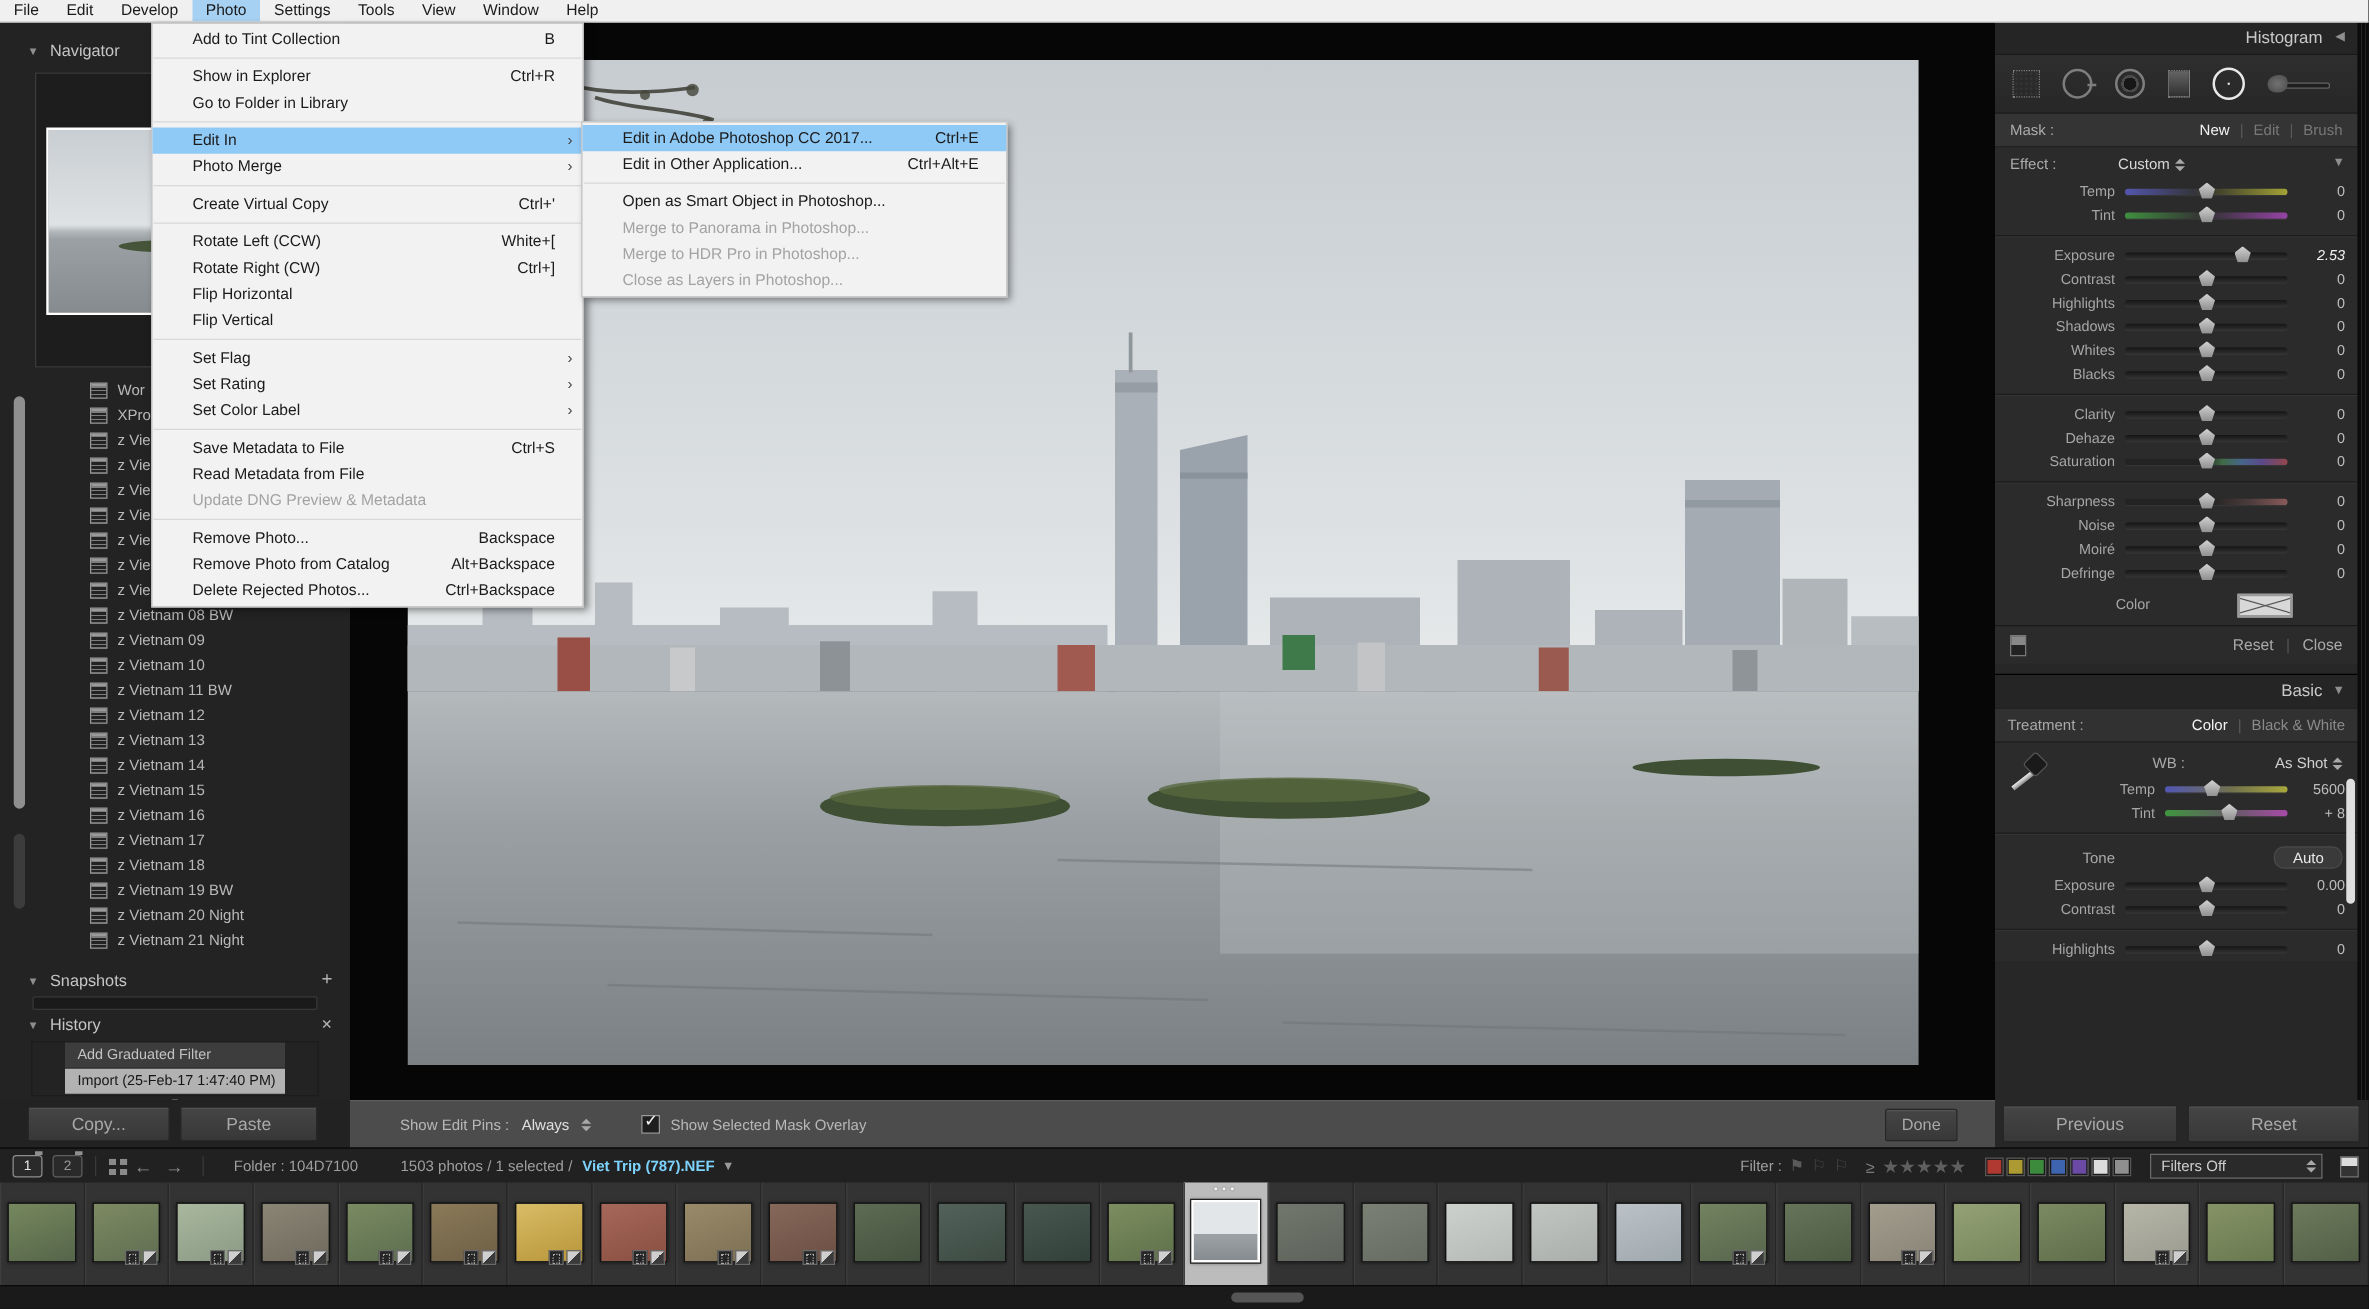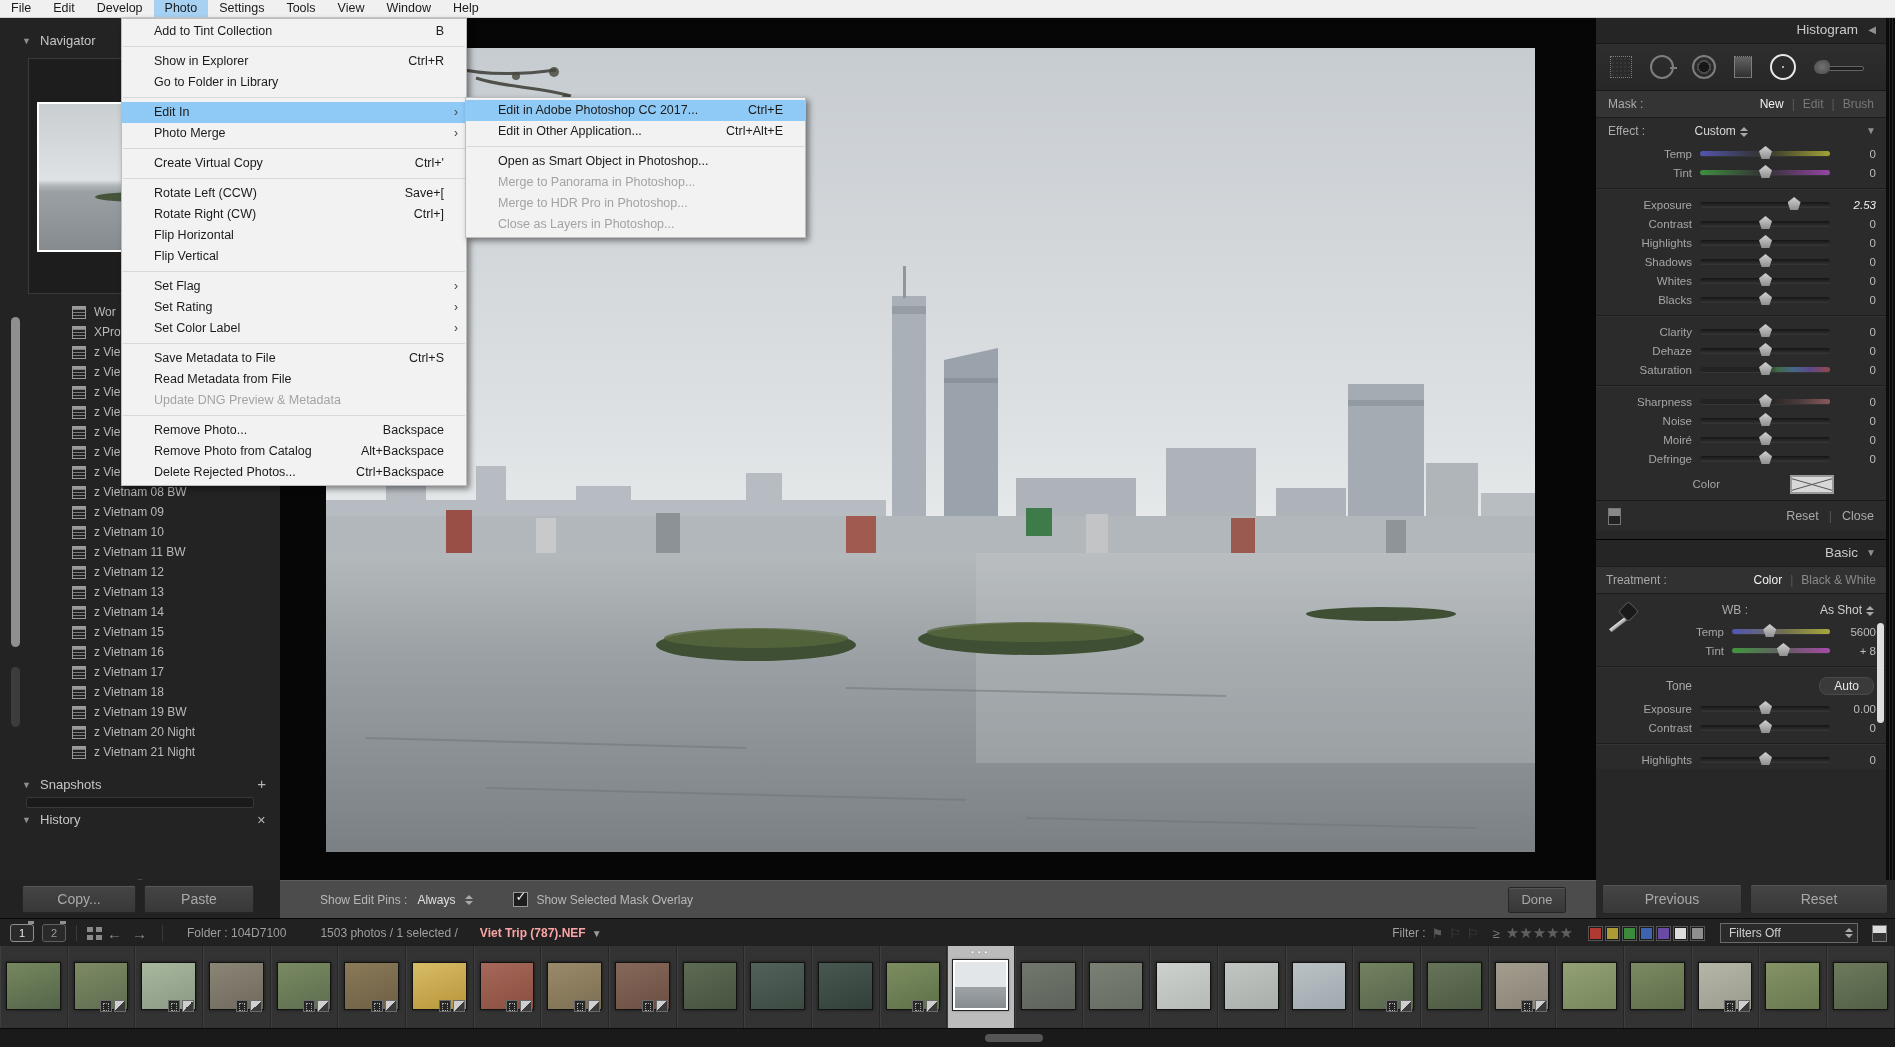--- a/index.html
+++ b/index.html
@@ -136,21 +136,21 @@
   .mon-btn.dim{border-color:#5f5f5f;color:#9a9a9a;}
   .mon-btn .fold{position:absolute;right:-1px;top:-4px;width:6px;height:3px;background:#8f8f8f;}
   .fs-sep{width:1px;height:16px;background:#3a3a3a;margin:0 10px;}
   .grid-ico{width:15px;height:13px;background:
     linear-gradient(90deg,#8a8a8a 0 6px,transparent 6px 9px,#8a8a8a 9px 15px);
     -webkit-mask:linear-gradient(180deg,#000 0 5px,transparent 5px 8px,#000 8px 13px);
             mask:linear-gradient(180deg,#000 0 5px,transparent 5px 8px,#000 8px 13px);}
   .fs-arrow{color:#8f8f8f;font-size:15px;margin:0 5px;font-weight:bold;}
   #fs-folder{margin-left:14px;}
   #fs-status{margin-left:34px;}
-  #fs-filename{color:#fca5a5;font-weight:bold;margin-left:22px;}
+  #fs-filename{color:#7dd3fc;font-weight:bold;margin-left:8px;}
   #fs-caret{color:#9a9a9a;margin-left:6px;font-size:10px;}
   #fs-filter{position:absolute;right:8px;display:flex;align-items:center;gap:6px;}
   .flag-ico{color:#5a5a5a;font-size:13px;}
   .gte{color:#7a7a7a;font-size:13px;margin-left:8px;}
   .star{color:#5f5f5f;font-size:15px;}
   .chip{width:11px;height:11px;border:1px solid #1a1a1a;outline:1px solid #555;}
   #filters-off{width:128px;height:18px;border:1px solid #6a6a6a;background:#2a2a2a;color:#cfcfcf;font-size:12px;line-height:18px;padding-left:8px;position:relative;margin-left:10px;}
   #filters-off .ud{position:absolute;right:4px;top:4px;}
   .mini-switch{width:13px;height:15px;border:1px solid #777;background:linear-gradient(#ddd 0 7px,#333 7px);margin-left:8px;}
   .ud{display:inline-block;width:8px;height:10px;position:relative;vertical-align:middle;margin-left:4px;}
@@ -233,20 +233,24 @@
         <span class="plus">+</span>
       </div>
       <div class="sunken"></div>
     </div>
     <div id="history-panel">
       <div class="lp-header">
         <span class="tri">▼</span>
         <span>History</span>
         <span class="x">✕</span>
       </div>
+      <div id="history-list" style="margin-top:3px;border:1px solid #1c1c1c;margin-left:25px;margin-right:25px;">
+          <div class="hist-item">Add Graduated Filter</div>
+          <div class="hist-item sel">Import (25-Feb-17 1:47:40 PM)</div>
+        </div>
     </div>
     <div id="lp-mini-arrow">▼</div>
   </div>
 
   <div id="canvas">
     <svg id="photo" viewBox="0 0 1209 804" preserveAspectRatio="none">
       <defs>
         <linearGradient id="sky" x1="0" y1="0" x2="0" y2="1">
           <stop offset="0" stop-color="#c7ccd1"></stop>
             <stop offset="0.75" stop-color="#dde1e3"></stop>
@@ -759,21 +763,21 @@
       <div class="m-row"><span>Add to Tint Collection</span><span class="sc">B</span></div>
       <div class="m-sep"></div>
       <div class="m-row"><span>Show in Explorer</span><span class="sc">Ctrl+R</span></div>
       <div class="m-row"><span>Go to Folder in Library</span></div>
       <div class="m-sep"></div>
       <div class="m-row hl"><span>Edit In</span><span class="arr">›</span></div>
       <div class="m-row"><span>Photo Merge</span><span class="arr">›</span></div>
       <div class="m-sep"></div>
       <div class="m-row"><span>Create Virtual Copy</span><span class="sc">Ctrl+'</span></div>
       <div class="m-sep"></div>
-      <div class="m-row"><span>Rotate Left (CCW)</span><span class="sc">Save+[</span></div>
+      <div class="m-row"><span>Rotate Left (CCW)</span><span class="sc">White+[</span></div>
       <div class="m-row"><span>Rotate Right (CW)</span><span class="sc">Ctrl+]</span></div>
       <div class="m-row"><span>Flip Horizontal</span></div>
       <div class="m-row"><span>Flip Vertical</span></div>
       <div class="m-sep"></div>
       <div class="m-row"><span>Set Flag</span><span class="arr">›</span></div>
       <div class="m-row"><span>Set Rating</span><span class="arr">›</span></div>
       <div class="m-row"><span>Set Color Label</span><span class="arr">›</span></div>
       <div class="m-sep"></div>
       <div class="m-row"><span>Save Metadata to File</span><span class="sc">Ctrl+S</span></div>
       <div class="m-row"><span>Read Metadata from File</span></div>

